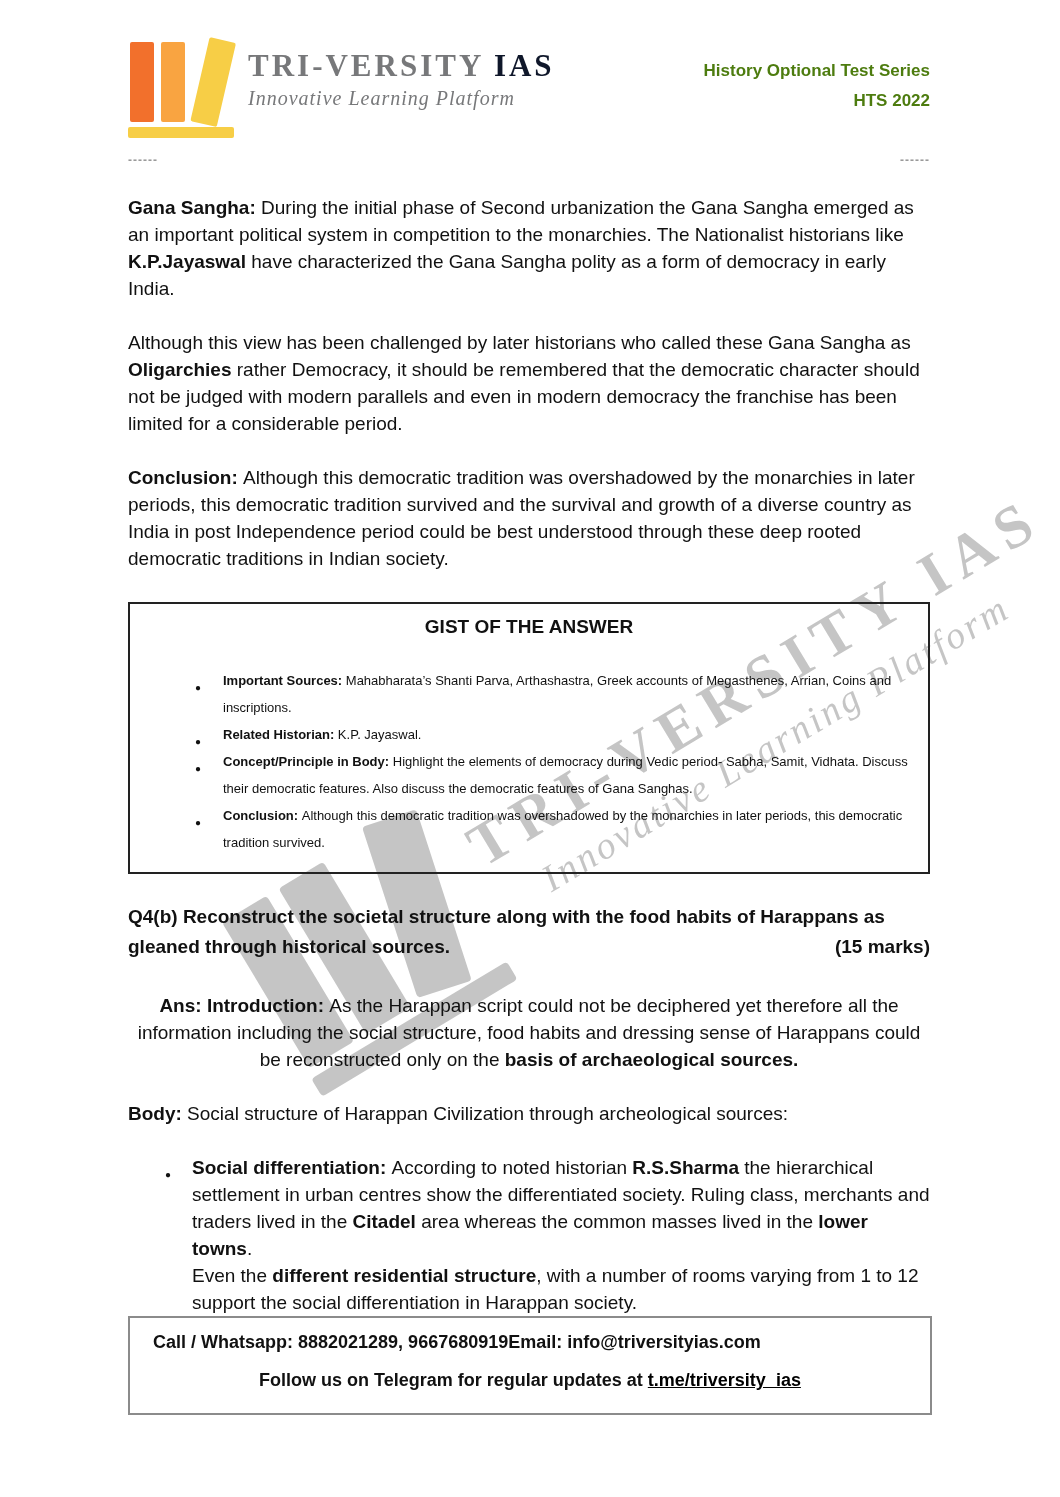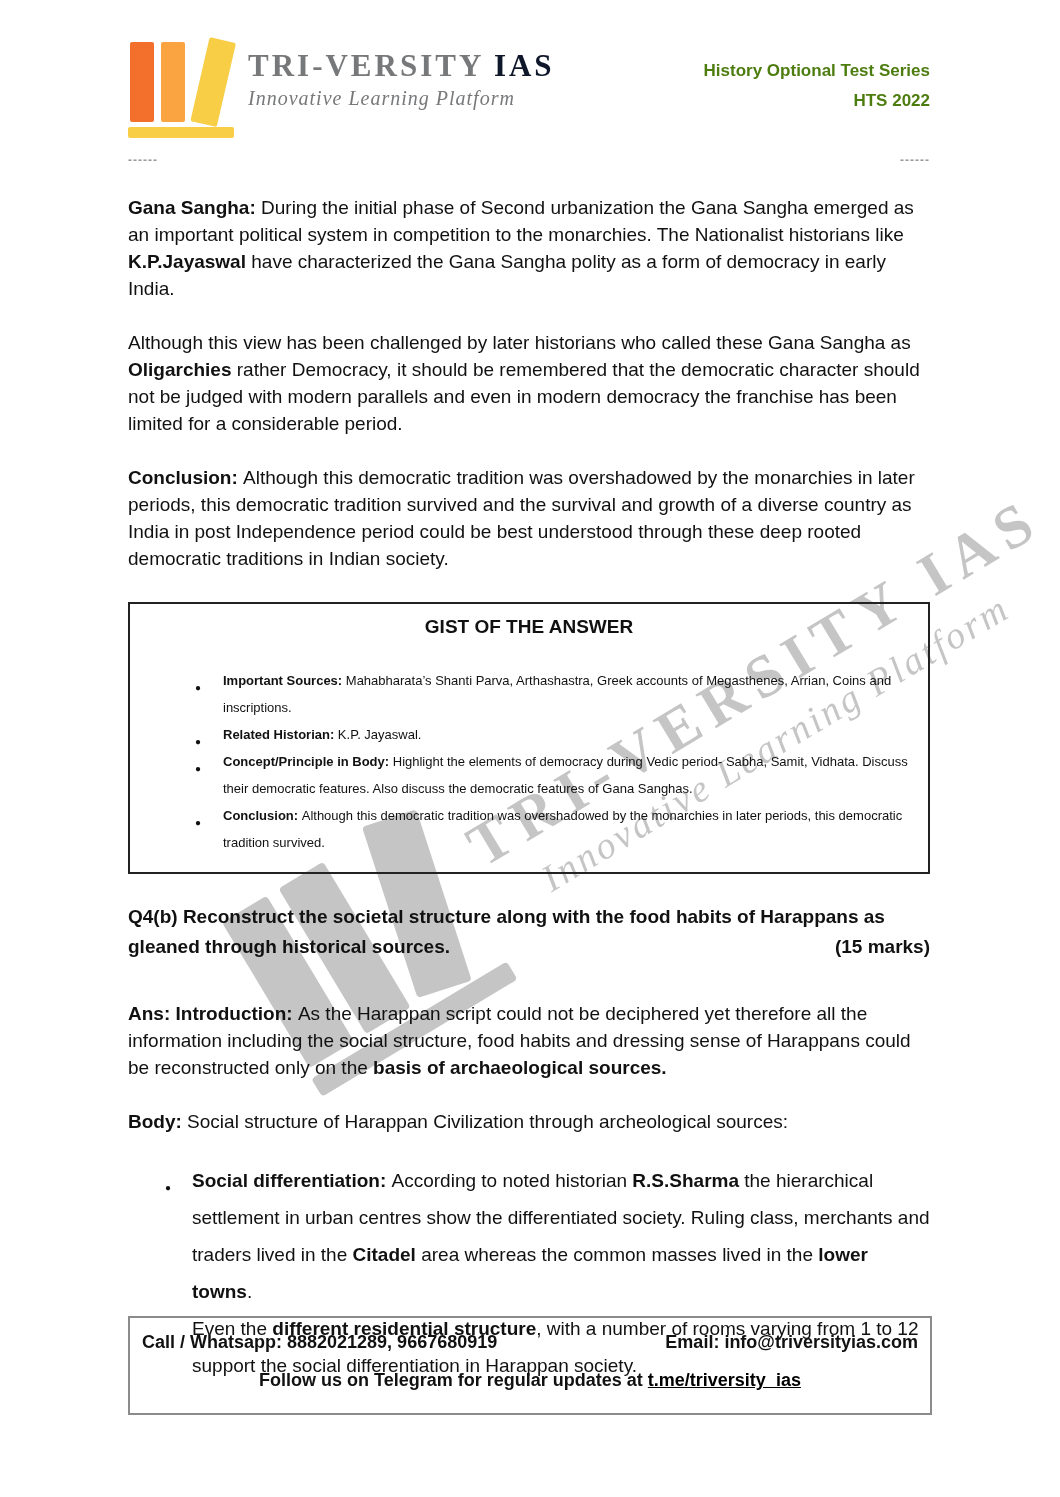--- a/index.html
+++ b/index.html
@@ -40,30 +40,30 @@
   
   .gist-box{border:2px solid #222;margin:30px 0 0 0;padding:12px 18px 16px 18px;}
   .gist-title{text-align:center;font-size:19px;font-weight:bold;}
   .gist-list{margin:29px 0 0 0;padding:0 0 0 75px;list-style:none;}
   .gist-list li{position:relative;font-size:13px;line-height:27px;}
   .gist-list li::before{content:"●";position:absolute;left:-28px;top:7px;font-size:10px;color:#111;}
 
   
   .question{position:relative;font-size:19px;line-height:30px;font-weight:bold;margin:28px 0 0 0;padding-right:10px;}
   .marks{position:absolute;right:0;bottom:0;}
-  .ans{margin-top:38px;}
+  .ans{margin-top:30px;text-align:center;}
   .body-line{margin-top:8px;}
   .body-list{margin:27px 0 0 0;padding:0 0 0 64px;list-style:none;}
-  .body-list li{position:relative;font-size:19px;line-height:37px;margin-top:20px;}
+  .body-list li{position:relative;font-size:19px;line-height:27px;margin-top:20px;}
   .body-list li::before{content:"●";position:absolute;left:-27px;top:7px;font-size:10px;color:#111;}
 
   
   .footer-box{position:absolute;left:128px;right:128px;top:1316px;z-index:1;
     border:2px solid #8b8b8b;padding:14px 12px 22px 12px;font-weight:bold;font-size:18px;}
-  .footer-line1{display:flex;justify-content:space-between;}
+  .footer-line1{display:flex;margin-left:11px;}
   .footer-line2{text-align:center;margin-top:17px;}
   .tg-link{text-decoration:underline;color:#000;}
 
   
   .watermark{position:absolute;left:250px;top:820px;height:250px;z-index:0;
     display:flex;align-items:center;opacity:0.5;
     transform:rotate(-31deg);transform-origin:115px 125px;pointer-events:none;}
   .wm-logo{position:relative;width:230px;height:215px;flex:0 0 auto;}
   .wm-book{position:absolute;background:#8c8c8c;border-radius:4px;}
   .wm-book1{left:4px;top:14px;width:52px;height:170px;}

